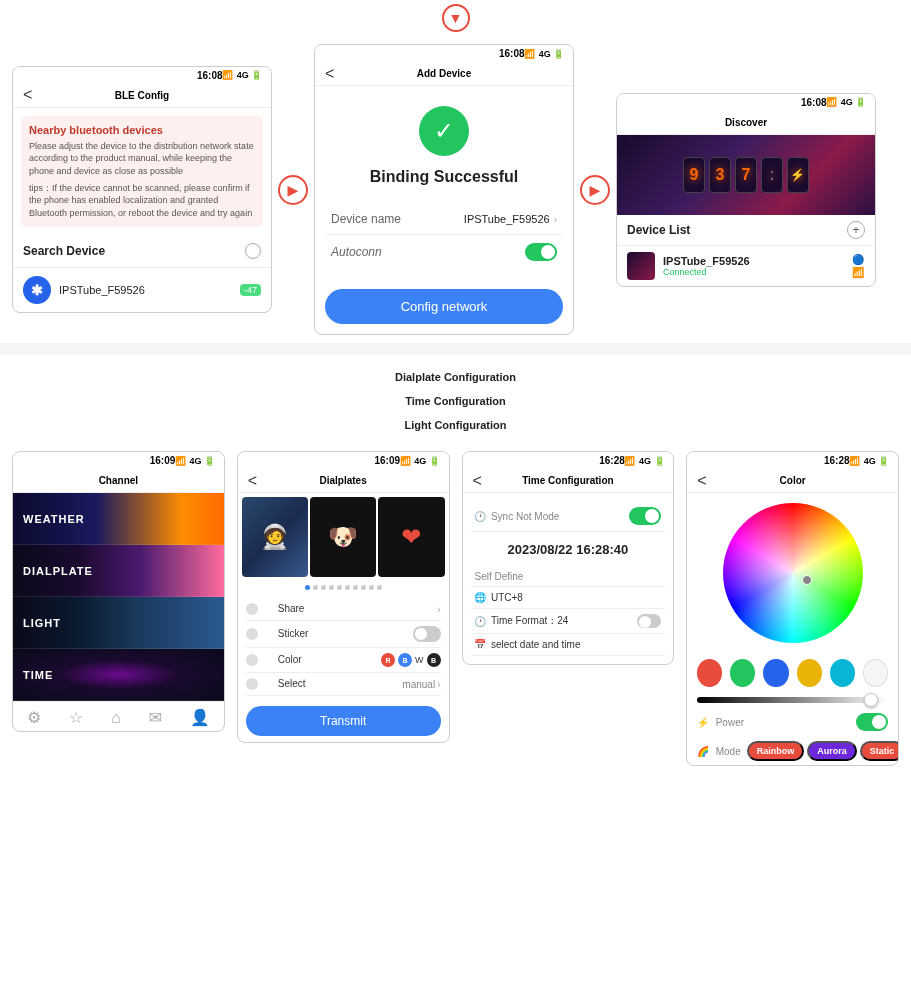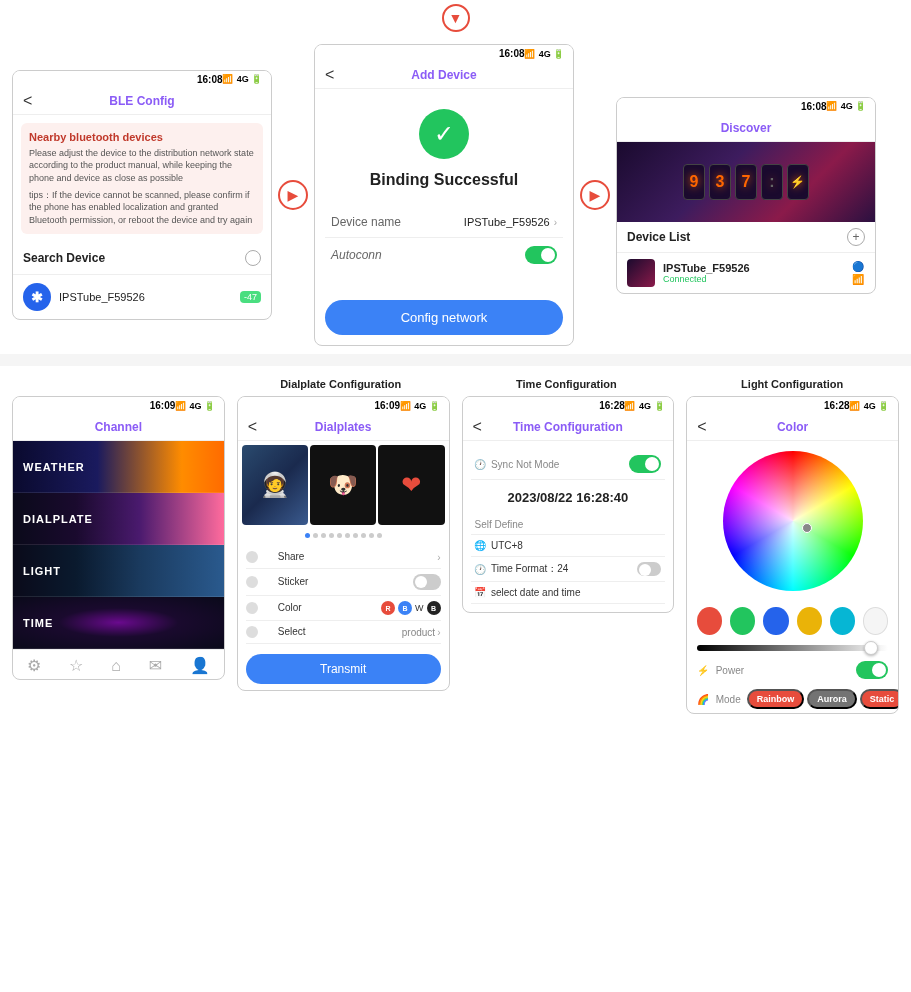--- a/index.html
+++ b/index.html
@@ -57,23 +57,23 @@
       position: relative;
       border-bottom: 1px solid #eee;
     }
     .ble-header .back-arrow {
       position: absolute;
       left: 10px;
       font-size: 16px;
       color: #333;
     }
     .ble-header-title {
-      font-size: 12px;
+      font-size: 10px;
       font-weight: 600;
-      color: #8b5cf6;
+      color: #000000;
     }
 
     .ble-notice {
       background: #fdf0ee;
       margin: 8px;
       padding: 8px;
       border-radius: 6px;
     }
     .ble-notice-title {
       font-size: 11px;
@@ -210,21 +210,21 @@
       background: #fff;
     }
     .config-btn {
       width: 100%;
       background: #3b82f6;
       color: #fff;
       border: none;
       border-radius: 20px;
       padding: 10px;
       font-size: 13px;
-      margin-top: 28px;
+      margin-top: 20px;
       cursor: pointer;
     }
 
     
     .discover-image {
       width: 100%;
       height: 80px;
       background: linear-gradient(135deg, #1a0a2e 0%, #3d1c5e 40%, #8b1a4a 70%, #2a1040 100%);
       display: flex;
       align-items: center;
@@ -587,21 +587,21 @@
       color: #888;
     }
     .mode-btn {
       padding: 3px 8px;
       border-radius: 10px;
       font-size: 9px;
       color: #fff;
       font-weight: 600;
     }
     .mode-rainbow { background: #e74c3c; }
-    .mode-aurora { background: #737373; }
+    .mode-aurora { background: #6d28d9; }
     .mode-static { background: #e74c3c; }
 
     
     .top-indicator {
       display: flex;
       justify-content: center;
       padding: 4px 0 2px;
     }
     .red-circle-down {
       width: 28px; height: 28px;
@@ -732,21 +732,21 @@
         </div>
       </div>
     </div>
   </div>
 </div>
 
 <div class="section-divider"></div>
 
 <div class="bottom-section">
 
-  <div style="display:flex;gap:4px;margin-bottom:2px;padding-left:0;">
+  <div style="display:flex;gap:4px;margin-bottom:16px;padding-left:0;flex-direction:column;">
     <div style="flex:1;text-align:center;font-size:11px;font-weight:700;color:#fff;"></div>
     <div class="bottom-col-label">Dialplate Configuration</div>
     <div class="bottom-col-label">Time Configuration</div>
     <div class="bottom-col-label">Light Configuration</div>
   </div>
 
   <div class="bottom-phones-row">
 
     <div class="phone-frame" style="flex:1;">
       <div class="phone-status-bar">
@@ -839,21 +839,21 @@
             <span style="font-size:9px;color:#333;">W</span>
             <div class="cdot" style="background:#222;">B</div>
           </div>
         </div>
         <div class="option-row">
           <span class="option-label">
             <span class="option-icon"></span>
             <span>Select</span>
           </span>
           <span style="display:flex;align-items:center;gap:2px;">
-            <span style="font-size:10px;color:#888;">product</span>
+            <span style="font-size:10px;color:#888;">manual</span>
             <span class="chevron">›</span>
           </span>
         </div>
       </div>
       <button class="transmit-btn">Transmit</button>
     </div>
 
     <div class="phone-frame" style="flex:1;">
       <div class="phone-status-bar">
         <span>16:28</span>

